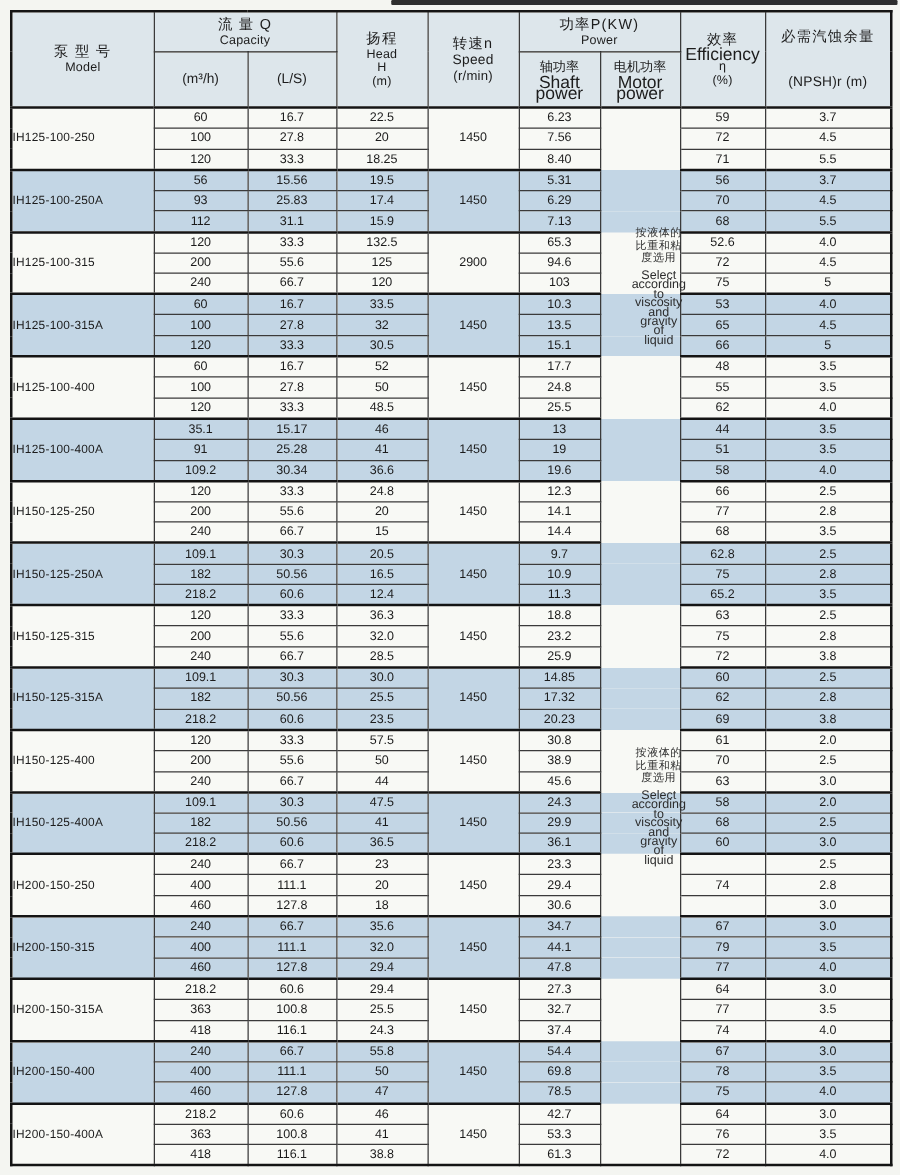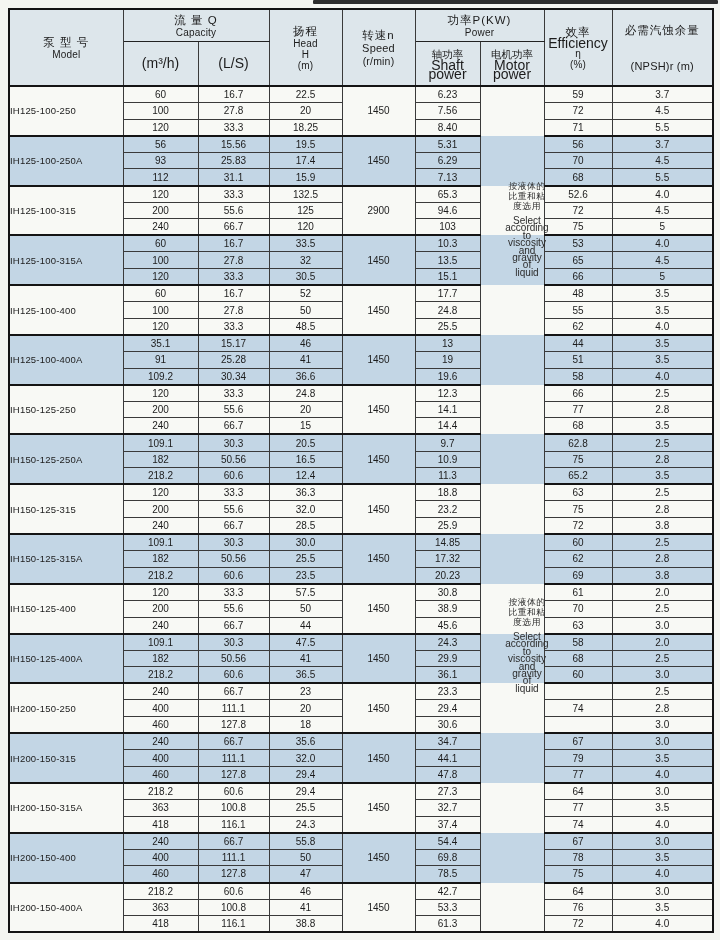--- a/index.html
+++ b/index.html
@@ -33,21 +33,21 @@
   tbody tr { height:16.6px; }
   tbody td { line-height:15px; }
   tr.gs > td { border-top:2px solid #141414; }
   tr.band > td { background:#c3d6e5; }
   tr.plain > td { background:#f8f9f5; }
   td.model { text-align:left; font-size:9.5px; letter-spacing:.2px; }
   td.motor { border-top:0 !important; border-bottom:0 !important; }
   .zh  { font-size:11.5px; line-height:14px; letter-spacing:1px; }
   .en  { font-size:10px; line-height:11px; letter-spacing:.2px; }
   .en-s{ font-size:14px;  line-height:9px; }
-  .sub { font-size:14px; }
+  .sub { font-size:11px; }
   th .stack { display:flex; flex-direction:column; justify-content:space-between; align-items:center; height:100%; }
   .note {
     position:absolute; width:62px; left:496px; text-align:center; color:#2c2c2c;
   }
   .note-zh { font-size:8.8px; line-height:10px; white-space:pre-line; letter-spacing:.5px; }
   .note-en { font-size:10px; line-height:7.4px; white-space:pre-line; margin-top:6px; }
 </style>
 </head>
 <body>
 

